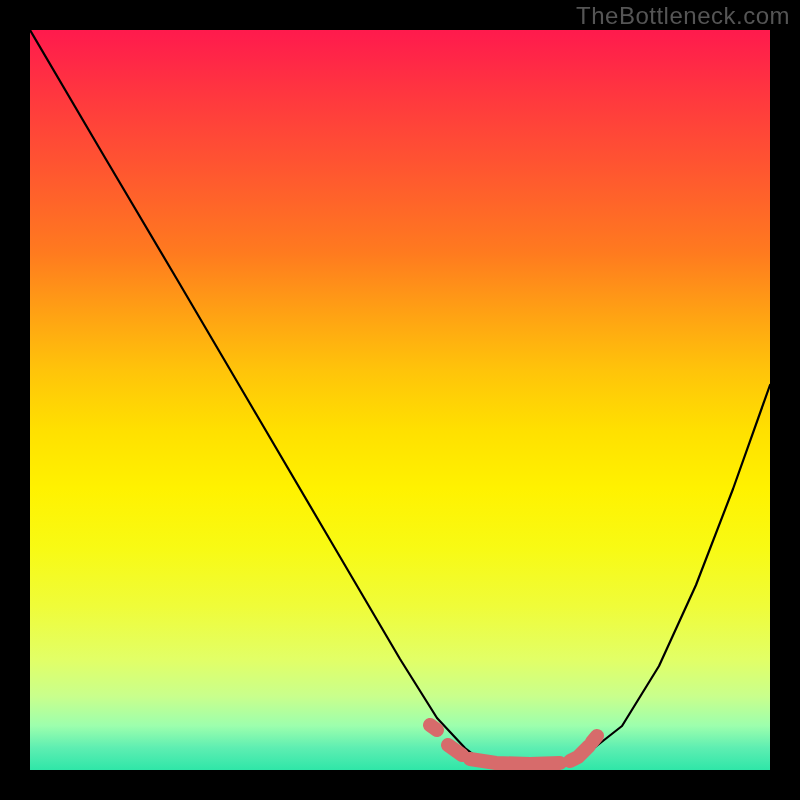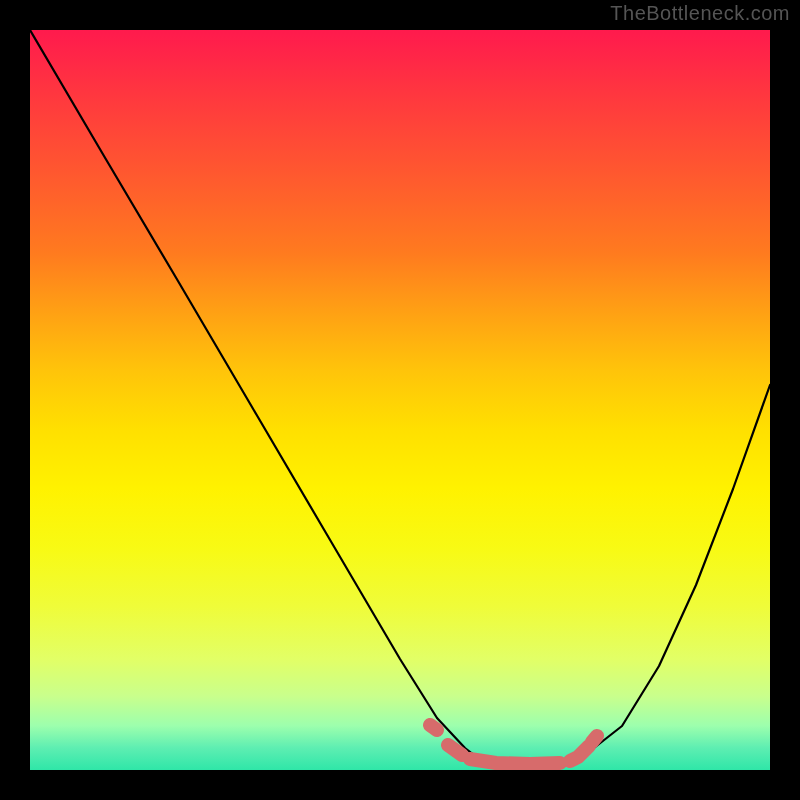--- a/index.html
+++ b/index.html
@@ -17,21 +17,21 @@
     top: 0;
     width: 800px;
     height: 800px;
     background: #000;
   }
   .watermark {
     position: absolute;
     top: 2px;
     right: 10px;
     color: #555;
-    font-size: 20px;
+    font-size: 24px;
     font-weight: 500;
     letter-spacing: 0.5px;
     z-index: 10;
     text-align: center;
   }
   .plot-area {
     position: absolute;
     left: 30px;
     top: 30px;
     width: 740px;

